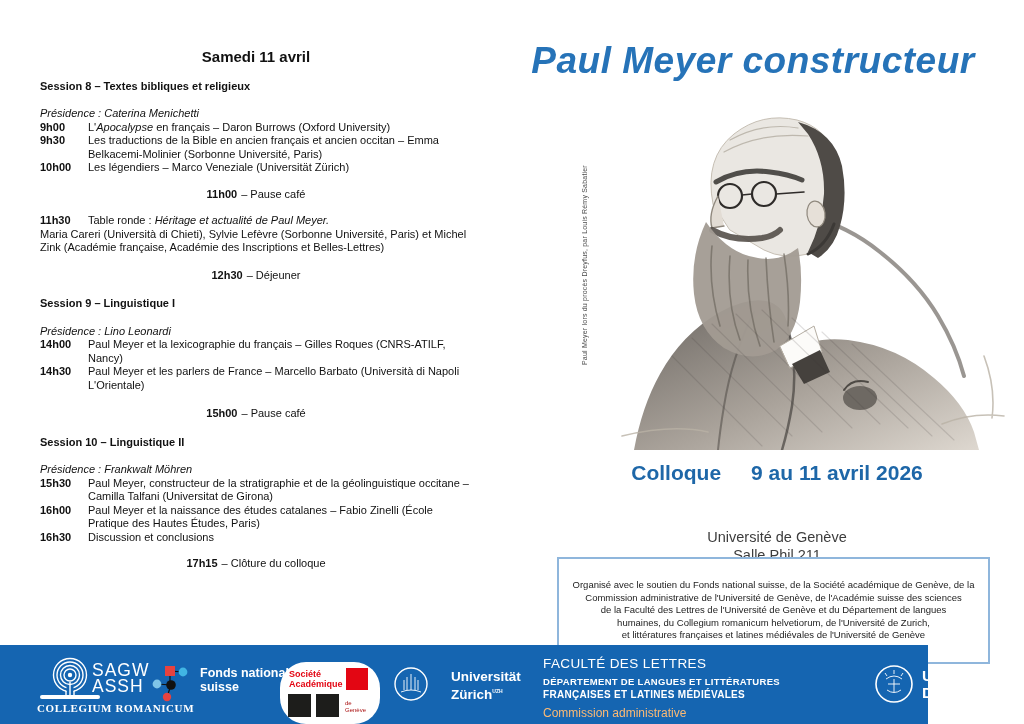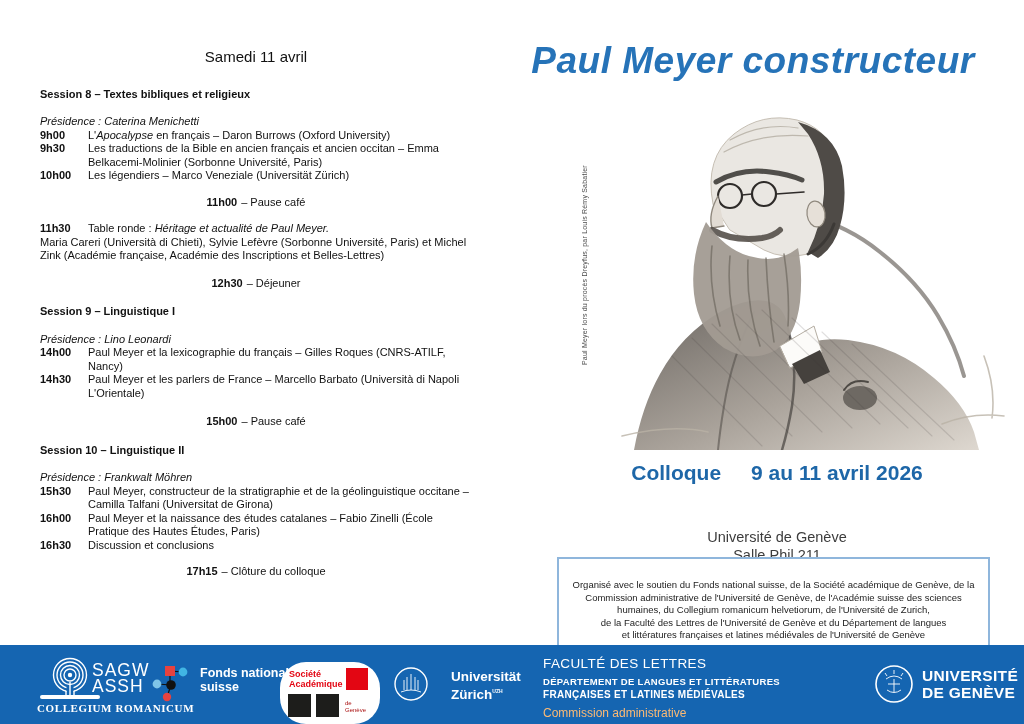--- a/index.html
+++ b/index.html
@@ -1,21 +1,21 @@
 <!DOCTYPE html>
 <html><head>
 <meta charset="utf-8">
 <style>
   html,body{margin:0;padding:0;background:#e8e8e8;}
   .page{position:relative;width:1024px;height:724px;background:#ffffff;overflow:hidden;
         font-family:"Liberation Sans",sans-serif;color:#111;}
 
   
   .program{position:absolute;left:40px;top:50px;width:432px;font-size:11px;line-height:13.5px;}
-  .day-title{text-align:center;font-weight:normal;font-size:15px;margin:0 0 24px 0;}
+  .day-title{text-align:center;font-weight:bold;font-size:15px;margin:0 0 16px 0;}
   .ptitle{font-weight:bold;margin-top:15px;}
   .ppres{font-style:italic;margin-top:14px;}
   .prow{display:flex;}
   .ptime{flex:none;width:48px;font-weight:bold;}
   .ptxt{flex:1;}
   .pcenter{text-align:center;margin:13px 0;}
   .pcenter .bt{font-weight:bold;margin-right:4px;}
   .ppara{margin:0;}
   .it{font-style:italic;}
 
@@ -30,21 +30,21 @@
     font-size:21px;font-weight:bold;color:#1e67a8;}
   .colloque .clabel{margin-right:30px;}
   .venue{position:absolute;left:540px;top:492px;width:474px;text-align:center;
     font-size:14.5px;line-height:18px;color:#3c3c3c;margin-top:36px;}
   .orgbox{position:absolute;left:557px;top:557px;width:433px;box-sizing:border-box;
     border:2px solid #8fb6dc;background:#fff;padding:20px 2px;
     font-size:9.5px;line-height:12.6px;text-align:center;color:#222;}
   .orgbox div{white-space:nowrap;}
 
   
-  .footer{position:absolute;left:0;bottom:0;width:1024px;height:79px;background:#1565b1;color:#fff;}
+  .footer{position:absolute;left:0;bottom:0;width:928px;height:79px;background:#1565b1;color:#fff;}
   .footer .abs{position:absolute;}
   .sagw-bar{left:40px;top:50px;width:60px;height:4px;background:#fff;border-radius:2px;}
   .sagw-txt{left:92px;top:18px;font-size:17.5px;line-height:15.5px;letter-spacing:1px;}
   .collegium{left:37px;top:57px;font-family:"Liberation Serif",serif;font-weight:bold;
     font-size:11px;letter-spacing:0.6px;}
   .snf-txt{left:200px;top:21px;font-weight:bold;font-size:12.5px;line-height:14px;}
   .soc-box{left:280px;top:17px;width:100px;height:62px;background:#fff;border-radius:26px;}
   .soc-box .t1{position:absolute;left:9px;top:7px;color:#e30613;font-weight:bold;font-size:9px;line-height:10px;}
   .soc-red{position:absolute;left:66px;top:6px;width:22px;height:22px;background:#e30613;}
   .soc-b1{position:absolute;left:8px;top:32px;width:23px;height:23px;background:#1d1d1b;}
@@ -182,22 +182,22 @@
 
   <div class="venue">
     <div>Université de Genève</div>
     <div>Salle Phil 211</div>
     <div>22 Boulevard des Philosophes</div>
   </div>
 
   <div class="orgbox">
     <div>Organisé avec le soutien du Fonds national suisse, de la Société académique de Genève, de la</div>
     <div>Commission administrative de l'Université de Genève, de l'Académie suisse des sciences</div>
+    <div>de la Faculté des Lettres de l'Université de Genève et du Département de langues</div>
     <div>humaines, du Collegium romanicum helvetiorum, de l'Université de Zurich,</div>
-    <div>de la Faculté des Lettres de l'Université de Genève et du Département de langues</div>
     <div>et littératures françaises et latines médiévales de l'Université de Genève</div>
   </div>
 
   <div class="footer">
 
     <svg class="abs" style="left:50px;top:11px;" width="40" height="44" viewBox="0 0 40 44">
       <g fill="none" stroke="#ffffff" stroke-width="1.4">
         <circle cx="20" cy="19" r="16.5"></circle>
         <circle cx="20" cy="19" r="13"></circle>
         <circle cx="20" cy="19" r="9.5"></circle>

